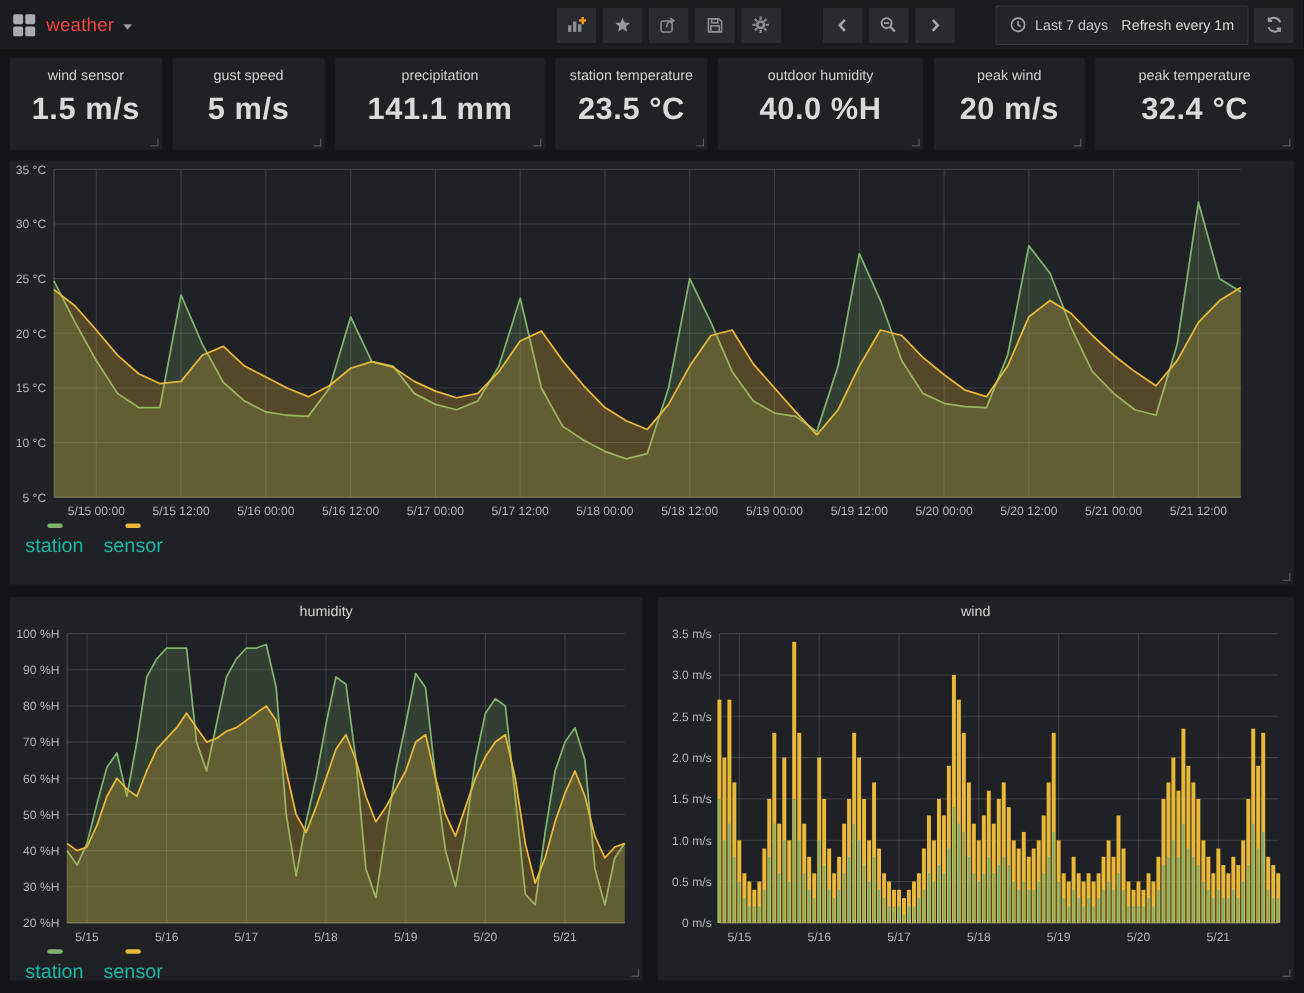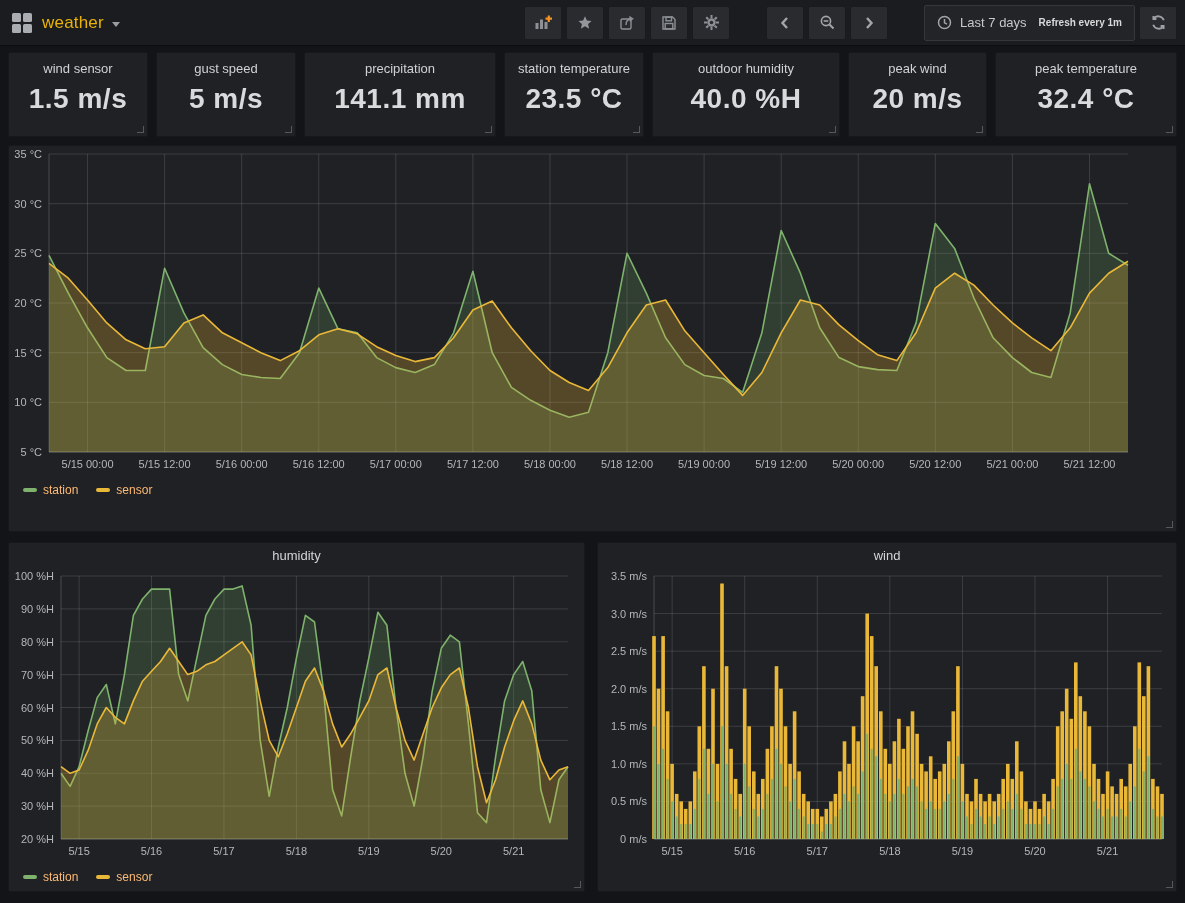--- a/index.html
+++ b/index.html
@@ -5,49 +5,49 @@
   * { margin:0; padding:0; box-sizing:border-box; }
   html,body { width:1185px; height:903px; background:#131418; overflow:hidden;
     font-family:"Liberation Sans", sans-serif; color:#d8d9da; }
 
   
   .navbar { height:46px; background:#1b1c1f; border-bottom:1px solid #0c0d0f;
     display:flex; align-items:center; padding:0 8px; }
   .logo-grid { width:20px; height:20px; display:grid; grid-template-columns:9px 9px;
     grid-template-rows:9px 9px; gap:2px; margin:0 10px 0 4px; }
   .logo-grid span { background:#a9acb0; border-radius:1.5px; }
-  .dash-title { font-size:17px; color:#eab308; letter-spacing:.2px; }
+  .dash-title { font-size:17px; color:#ef4444; letter-spacing:.2px; }
   .caret { width:0; height:0; border-left:4px solid transparent; border-right:4px solid transparent;
     border-top:5px solid #9a9da1; margin-left:8px; margin-top:3px; }
   .nav-right { margin-left:auto; display:flex; align-items:center; gap:4px; }
   .navbtn { width:38px; height:34px; background:#292b2e; border:1px solid #1a1b1d; border-radius:2px;
     display:flex; align-items:center; justify-content:center; cursor:pointer; position:relative; }
   .btn-gap { width:28px; }
   .btn-gap2 { width:24px; }
   .timepicker { height:36px; border:1px solid #34373b; background:#222427; border-radius:2px;
     display:flex; align-items:center; padding:0 12px; gap:8px; margin-left:4px; cursor:pointer; }
   .timepicker .range { font-size:13px; color:#c6c9cb; }
-  .timepicker .refresh-label { font-size:10px; font-weight:bold; margin-left:4px; }
+  .timepicker .refresh-label { font-size:13px; font-weight:normal; margin-left:4px; }
 
   
   .main { padding:6px 8px 0 8px; }
   .stats-row { display:grid; grid-template-columns:140px 140px 192px 140px 188px 139px 1fr;
     gap:8px; height:85px; margin-bottom:8px; }
   .panel { background:#1f2124; border:1px solid #17181a; border-radius:2px; position:relative; }
   .stat-panel { display:flex; flex-direction:column; align-items:center; justify-content:flex-start; }
   .stat-title { font-size:13px; color:#d0d2d4; margin-top:8px; }
   .stat-value { font-size:28px; font-weight:bold; color:#d9dadb; margin-top:7px; letter-spacing:.5px; }
   .rsz { position:absolute; right:3px; bottom:3px; width:7px; height:7px;
     border-right:1px solid #55585c; border-bottom:1px solid #55585c; }
 
   .graph-panel { margin-bottom:10px; padding:0 4px; }
   .panel-title { height:25px; display:flex; align-items:center; justify-content:center;
     font-size:13px; color:#d4d5d7; cursor:pointer; }
   .legend { height:20px; display:flex; align-items:center; gap:18px; padding-left:10px; }
-  .legend-item { display:flex; align-items:center; gap:6px; font-size:12px; color:#fdba74; cursor:pointer; }
+  .legend-item { display:flex; align-items:center; gap:6px; font-size:18px; color:#14b8a6; cursor:pointer;flex-direction:column; }
   .legend-swatch { width:14px; height:4px; border-radius:2px; display:inline-block; }
 
   .bottom-row { display:grid; grid-template-columns:577px 1fr; gap:12px; }
 
   svg text { font-family:"Liberation Sans", sans-serif; font-size:11px; fill:#b4b7ba; }
   .icon-stroke { stroke:#8d9196; fill:none; stroke-width:1.4; }
 </style>
 </head>
 <body>
 

